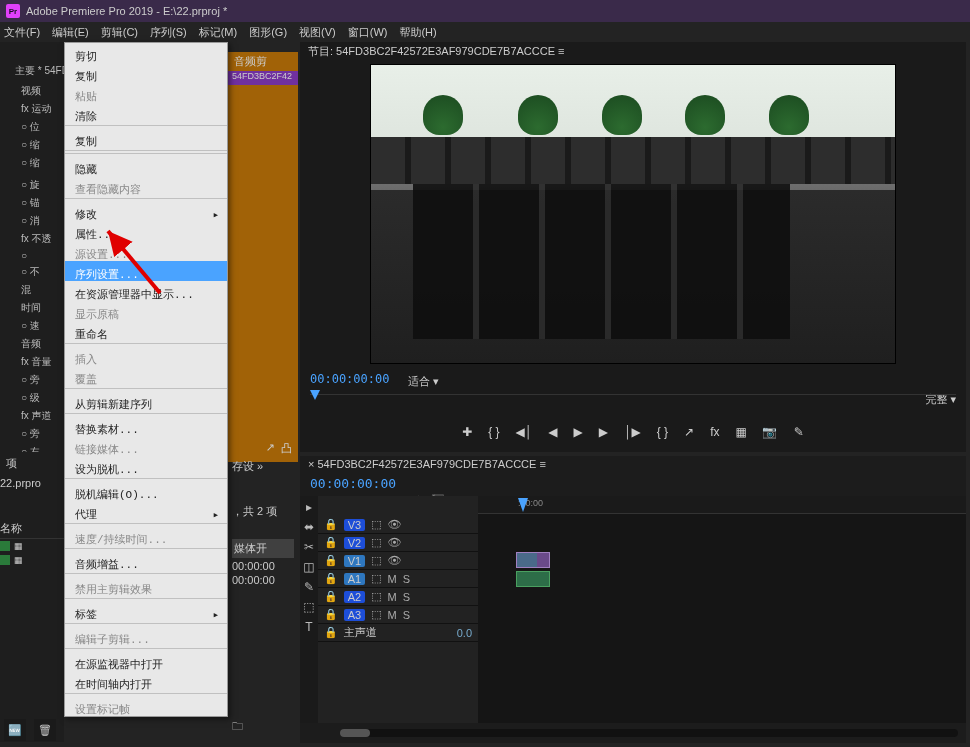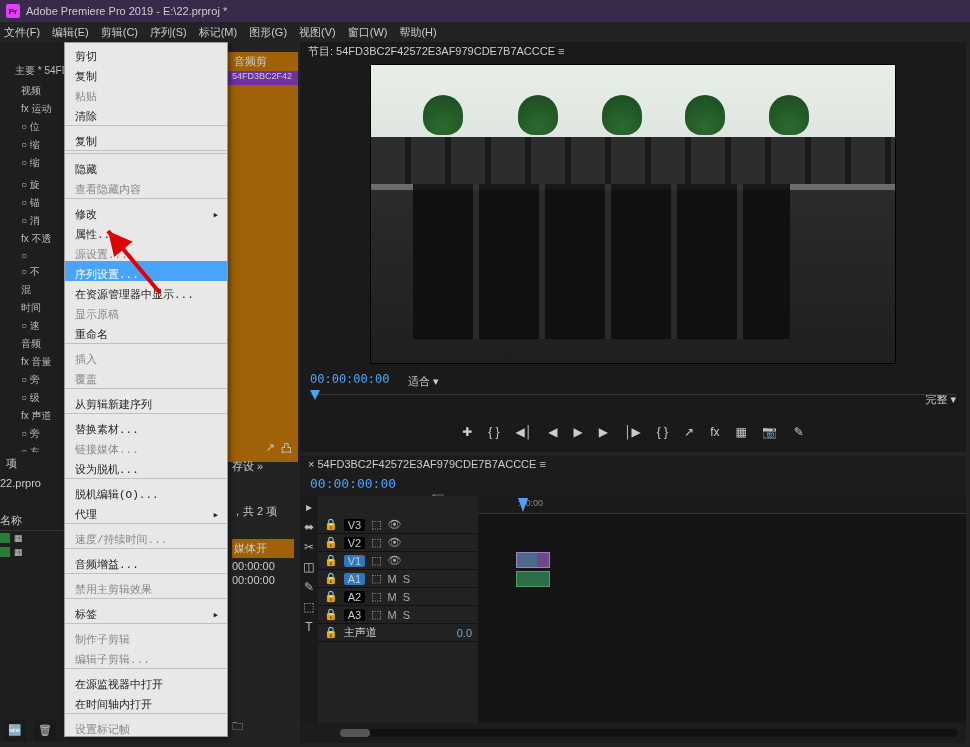--- a/index.html
+++ b/index.html
@@ -41,21 +41,21 @@
 .btns { position:absolute; left:0; right:0; bottom:8px; height:24px; display:flex; justify-content:center; align-items:center; gap:16px; color:#ccc; }
 .btns span { font-size:12px; }
 .timeline { position:absolute; top:456px; left:300px; right:4px; bottom:4px; background:#1c1c1c; }
 .tl-title { height:18px; padding:2px 8px; display:flex; gap:6px; color:#ccc; }
 .tl-tc { color:#4aa3ff; font-family:monospace; font-size:13px; padding:2px 10px; }
 .tl-body { position:absolute; top:40px; left:0; right:0; bottom:20px; display:flex; }
 .tl-tools { width:18px; background:#1a1a1a; display:flex; flex-direction:column; align-items:center; gap:6px; padding-top:4px; }
 .tl-tools span { color:#bbb; font-size:12px; }
 .tl-tracks { flex:0 0 160px; background:#222; }
 .trk { height:18px; display:flex; align-items:center; gap:6px; padding:0 6px; border-bottom:1px solid #111; font-size:10px; }
-.trk .tag { background:#000000; padding:0 4px; border-radius:2px; }
+.trk .tag { background:#1d4ed8; padding:0 4px; border-radius:2px; }
 .trk.sel .tag{ background:#2e77bf; }
 .trk .eye { color:#aaa; }
 .tl-area { flex:1; position:relative; background:#151515; }
 .ruler { height:18px; background:#1a1a1a; border-bottom:1px solid #333; position:relative; }
 .ruler .ph2 { position:absolute; top:2px; left:40px; width:10px; height:14px; background:#4aa3ff; clip-path:polygon(50% 100%,0 0,100% 0); }
 .clip { position:absolute; height:16px; background:#6a4a8a; border:1px solid #a080c0; }
 .clip .th { width:20px; height:14px; background:#4a6a8a; float:left; }
 .clip.a { background:#2d6d48; border-color:#4aa060; }
 .scroll { position:absolute; left:40px; right:8px; bottom:6px; height:8px; background:#111; border-radius:4px; }
 .scroll .th2 { position:absolute; left:0; width:30px; height:8px; background:#555; border-radius:4px; }
@@ -114,21 +114,21 @@
       <div>○ 左</div>
     </div>
 
 </div>
 
 <div class="proj">
   <div class="tab">项</div>
   <div class="row">
       <span>22.prpro</span>
     </div>
-  <div class="row" style="margin-top:20px;border-bottom:1px solid #333">
+  <div class="row" style="margin-top:28px;border-bottom:1px solid #333">
       <span>名称</span>
     </div>
   <div class="row">
     <span class="swatch"></span>
     <span style="font-size:9px">▦</span>
   </div>
   <div class="row">
     <span class="swatch"></span>
     <span style="font-size:9px">▦</span>
   </div>
@@ -140,21 +140,21 @@
     </div>
   <div style="background:#7030a0;height:14px;padding:0 4px;font-size:9px;overflow:hidden">54FD3BC2F42</div>
   <div style="position:absolute;bottom:6px;right:6px;display:flex;gap:6px">
     <span>↗</span>
     <span>凸</span>
   </div>
 </div>
 <div class="midtabs">
   <span>存设 »</span>
   <span style="margin-top:28px">，共 2 项</span>
-  <span style="margin-top:18px;background:#a16207;padding:2px">媒体开</span>
+  <span style="margin-top:18px;background:#404040;padding:2px">媒体开</span>
   <span>00:00:00</span>
   <span>00:00:00</span>
   <span style="margin-top:130px">🗀</span>
 </div>
 
 <div class="monitor">
   <div class="m-title">
       <span>节目: 54FD3BC2F42572E3AF979CDE7B7ACCCE ≡</span>
     </div>
   <div class="m-view">
@@ -313,21 +313,20 @@
     <div class="mi arr">代理</div>
     <div class="sep"></div>
     <div class="mi dis">速度/持续时间...</div>
     <div class="sep"></div>
     <div class="mi">音频增益...</div>
     <div class="sep"></div>
     <div class="mi dis">禁用主剪辑效果</div>
     <div class="sep"></div>
     <div class="mi arr">标签</div>
     <div class="sep"></div>
-    <div class="mi dis">制作子剪辑</div>
     <div class="mi dis">编辑子剪辑...</div>
     <div class="sep"></div>
     <div class="mi">在源监视器中打开</div>
     <div class="mi">在时间轴内打开</div>
     <div class="sep"></div>
     <div class="mi dis">设置标记帧</div>
   </div>
 
 <svg class="arrow">
   <defs>

